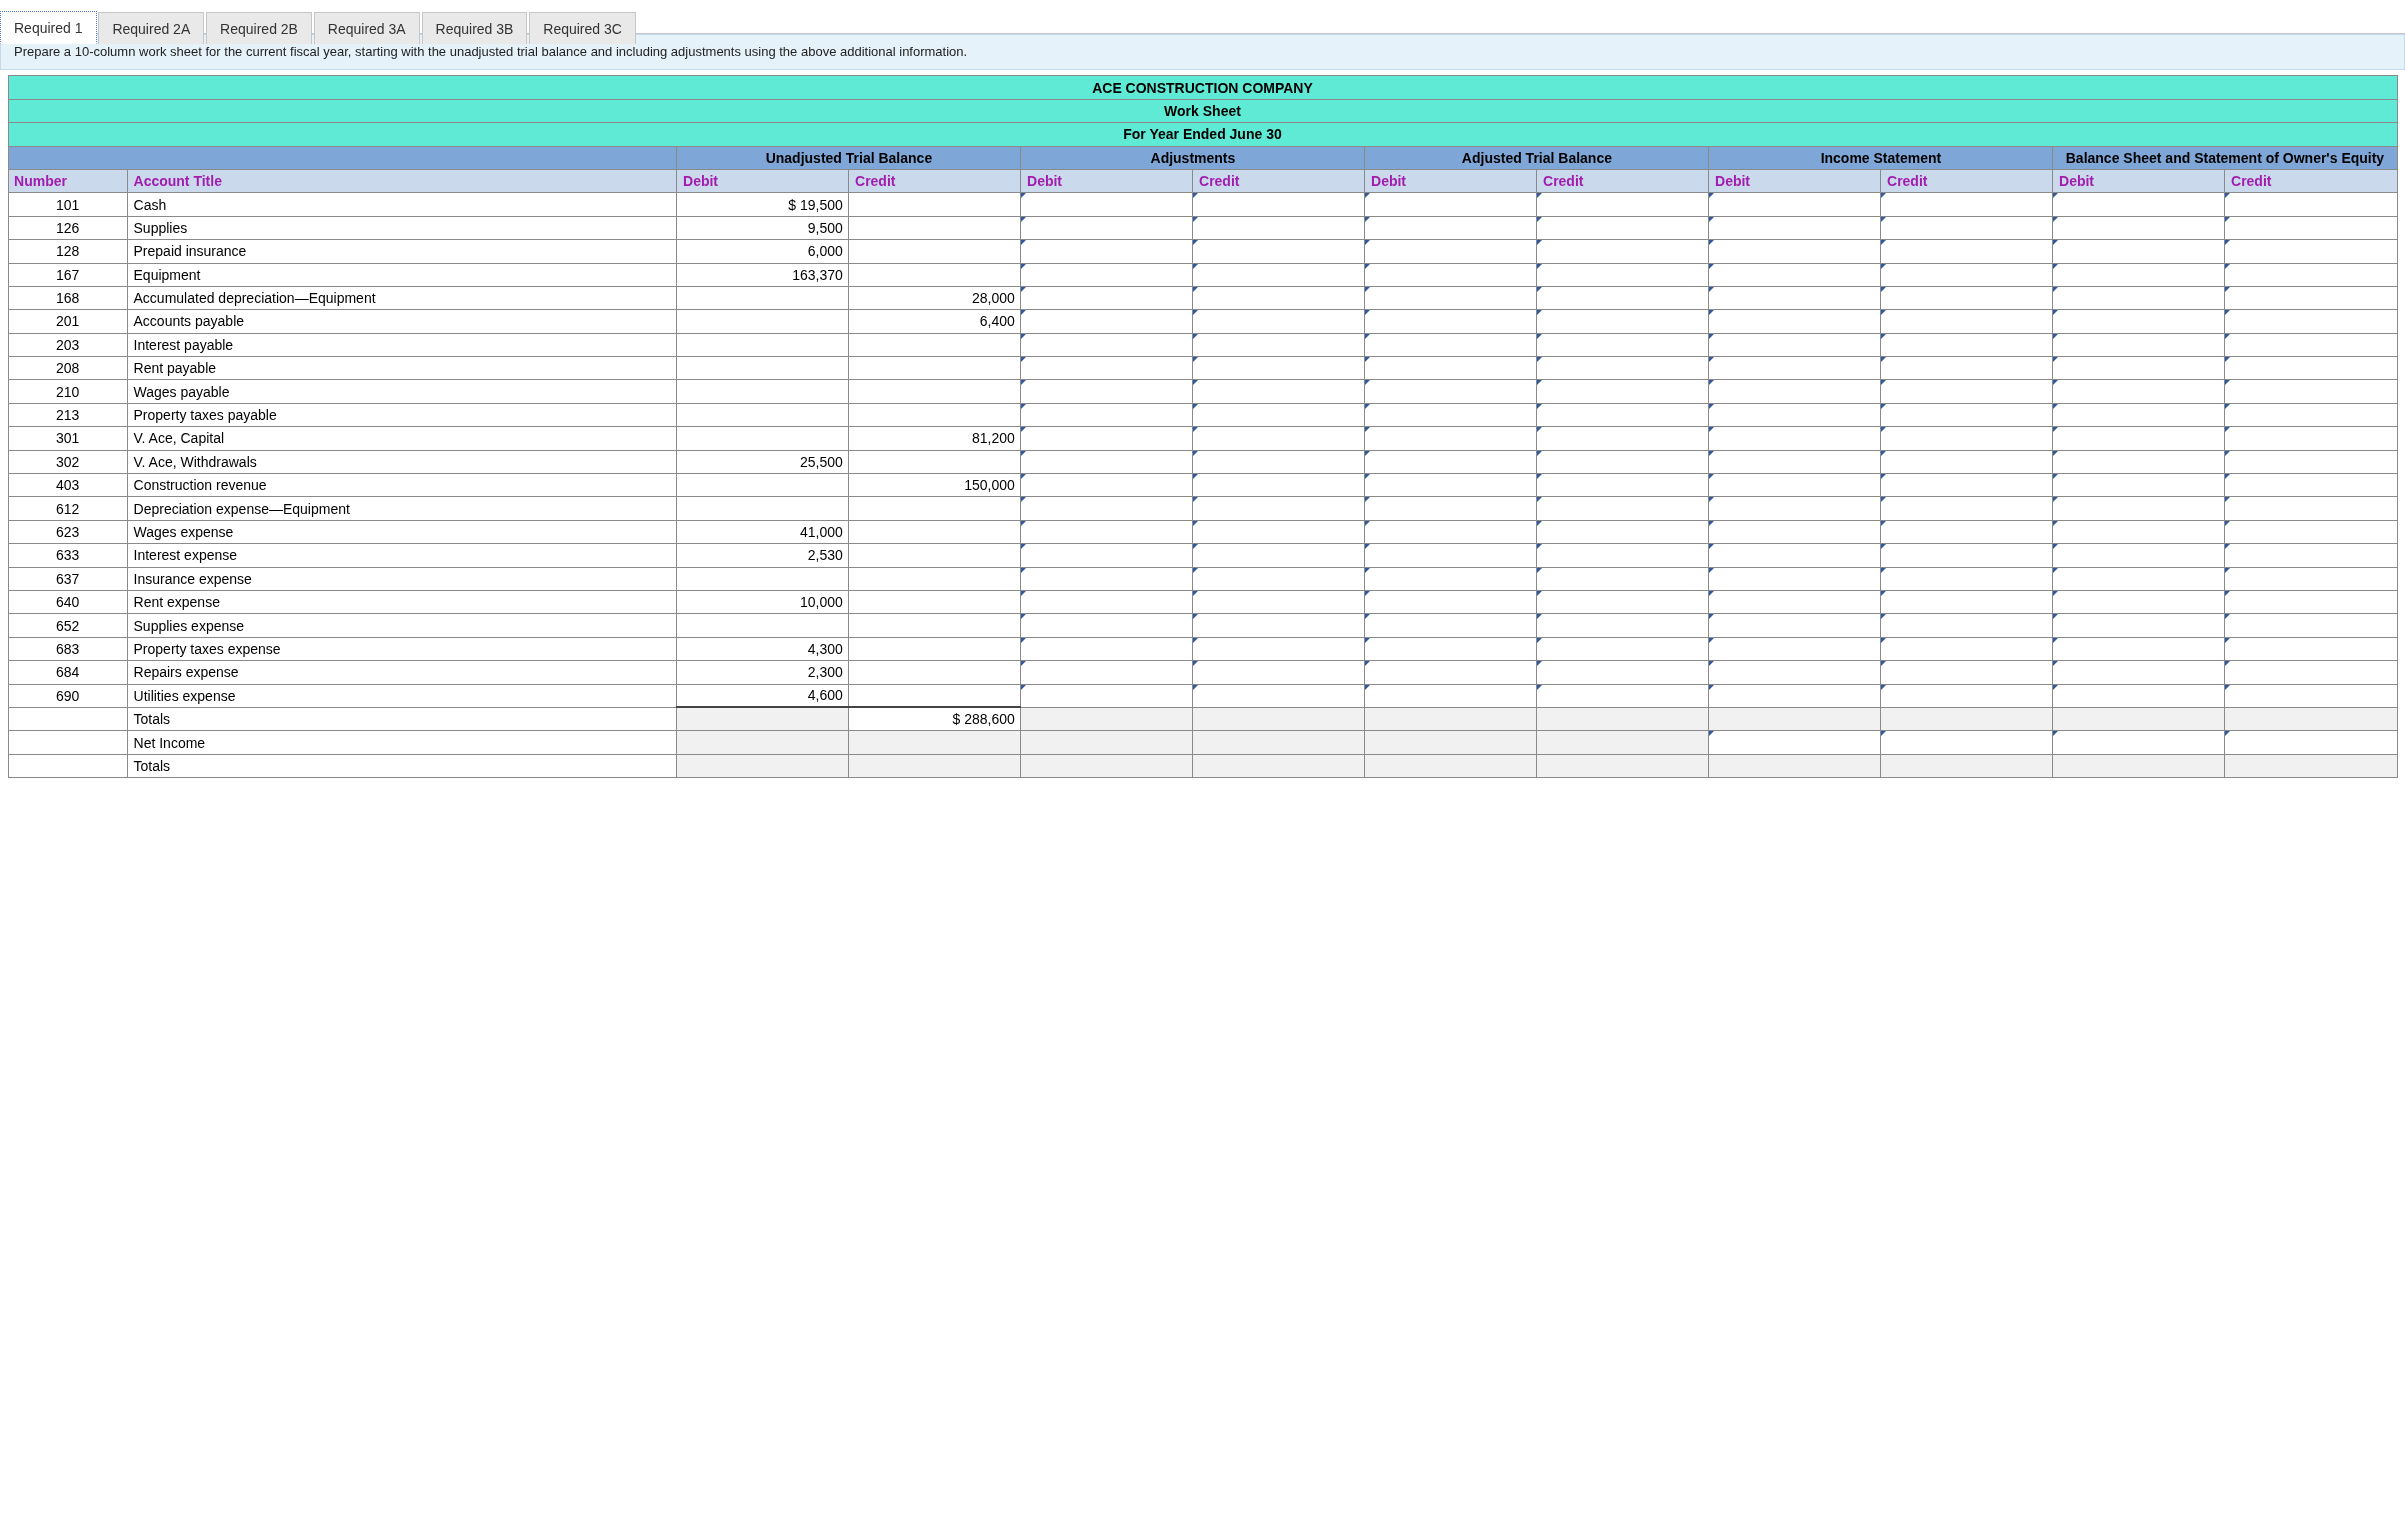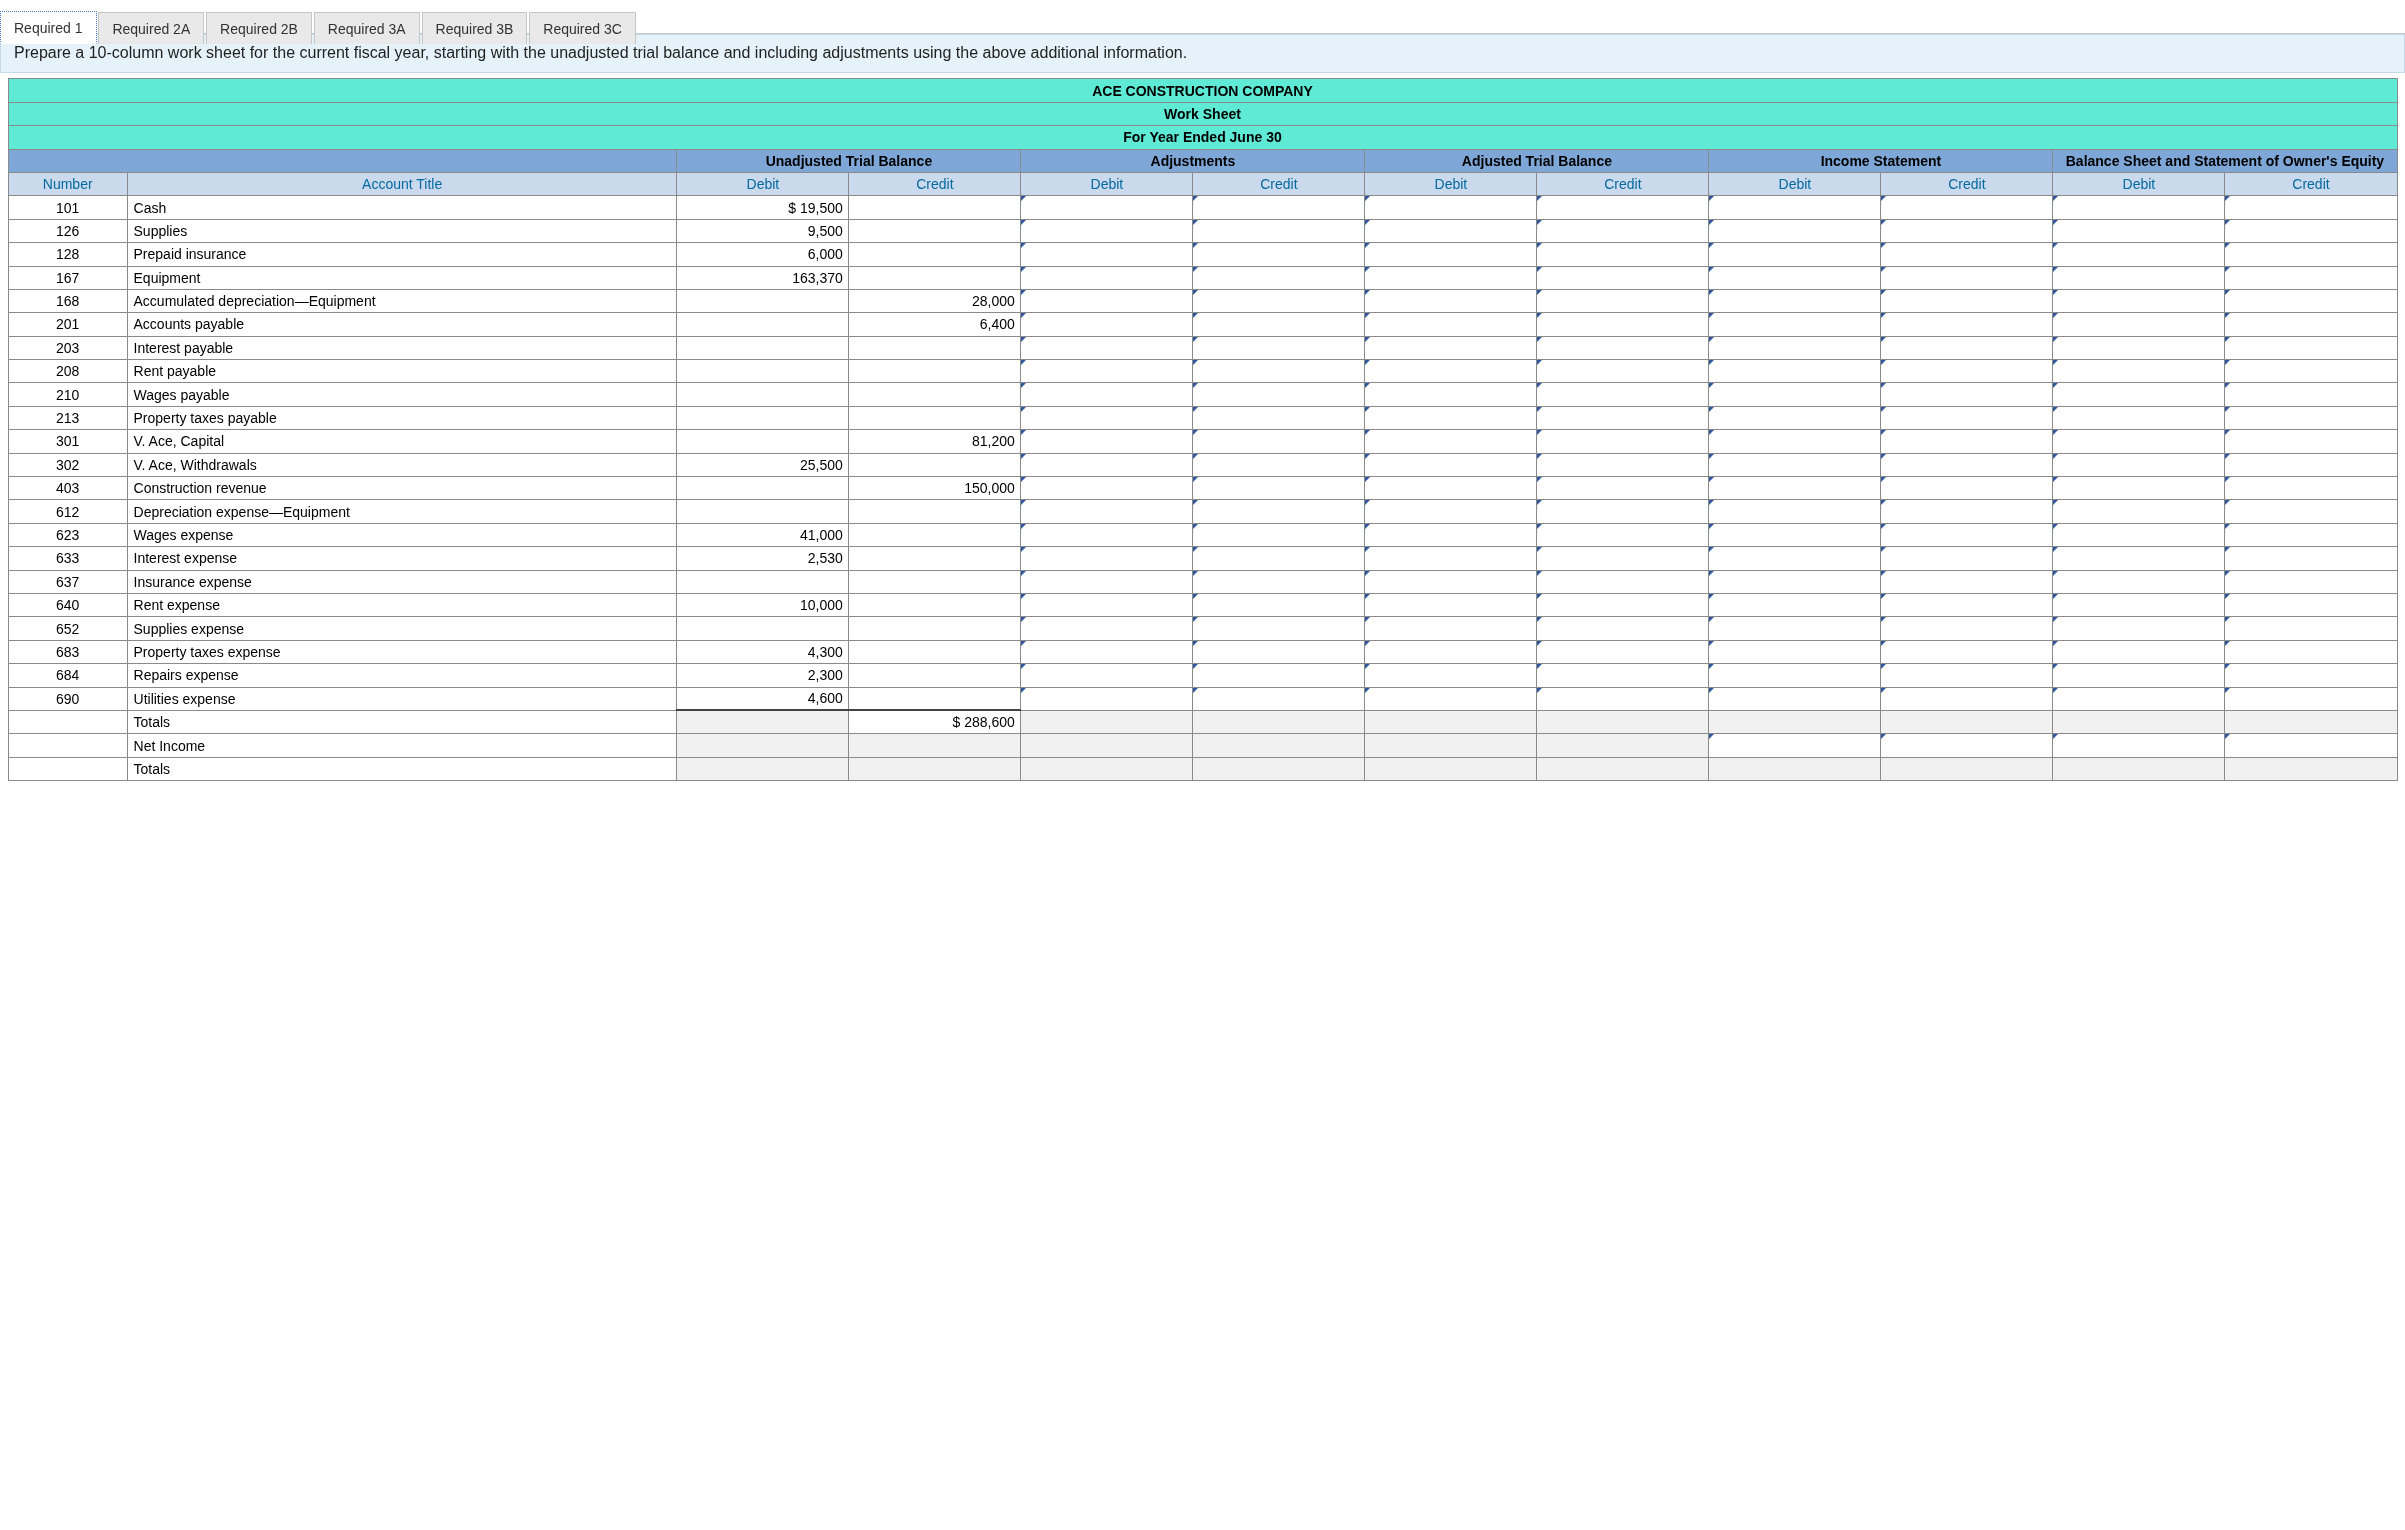--- a/index.html
+++ b/index.html
@@ -34,21 +34,21 @@
     border-left: 1.9px dotted #4a75c4;
     border-top: 1.9px dotted #4a75c4;
     border-right: 1.9px dotted #4a75c4;
     border-bottom: 0.9px solid #fff;
   }
   .instruction {
     background: #e6f2fa;
     border: 0.9px solid #c6d9e8;
     padding: 9.4px 13px;
     margin: 0;
-    font-size: 16px;
+    font-size: 13px;
     color: #222;
   }
   .worksheet-wrap {
     padding: 5.6px 7.5px 19px 7.5px;
   }
   table.worksheet {
     width: 100%;
     border-collapse: collapse;
     table-layout: fixed;
     border: 0.9px solid #8a8a8a;
@@ -71,23 +71,23 @@
     background: #7ea7d8;
     text-align: center;
     font-weight: bold;
     color: #000;
     padding: 5.6px 3.7px;
     font-size: 14px;
     line-height: 1.15;
   }
   th.col-head {
     background: #cad9ec;
-    text-align: center;
-    font-weight: normal;
-    color: #0369a1;
+    text-align: left;
+    font-weight: bold;
+    color: #a21caf;
   }
   col.num   { width: 5%; }
   col.title { width: 23%; }
   col.val   { width: 7.2%; }
   td.num    { text-align: center; }
   td.title  { text-align: left; margin-left: 36px; }
   td.val    { text-align: right; position: relative; background: #fff; }
   td.val.editable::before {
     content: "";
     position: absolute;

